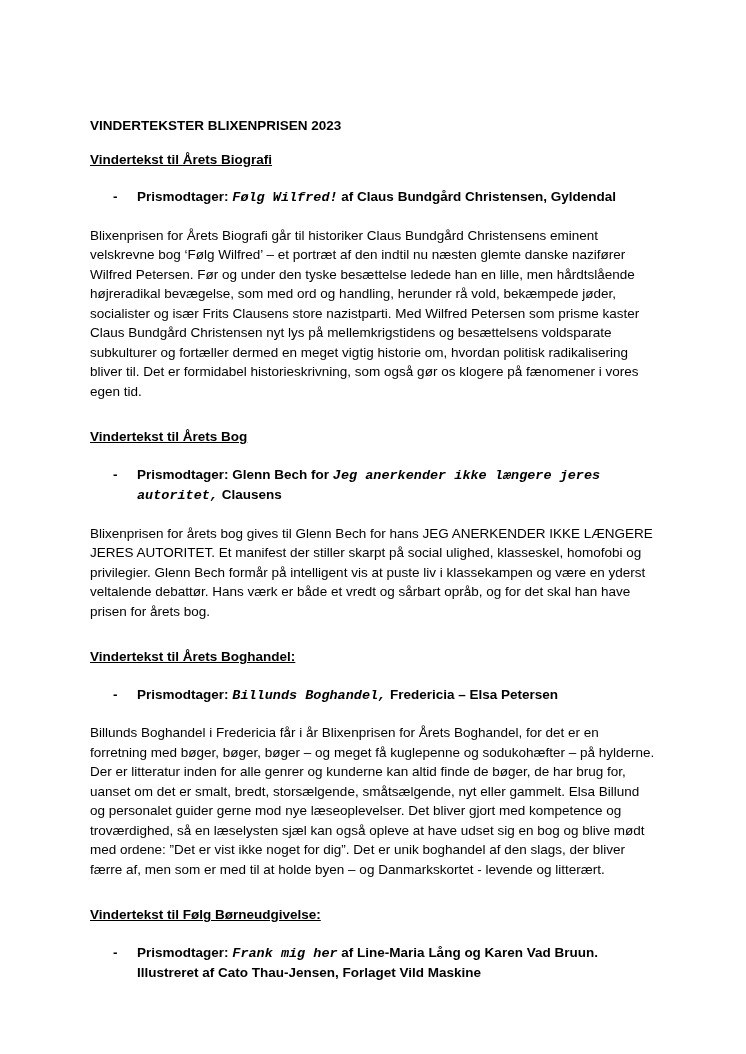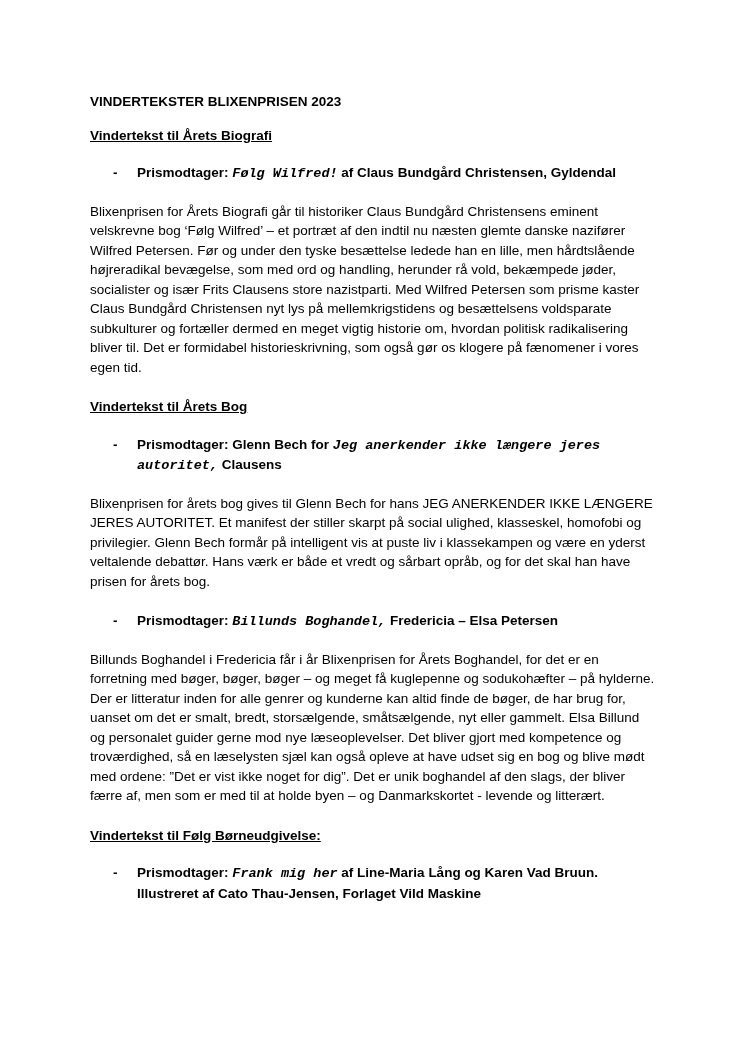--- a/index.html
+++ b/index.html
@@ -7,36 +7,36 @@
     padding: 0;
     background: #ffffff;
   }
   .page {
     position: relative;
     width: 746px;
     height: 1054px;
     margin: 0 auto;
     background: #ffffff;
     box-sizing: border-box;
-    padding: 92px 90px 0 90px;
+    padding: 116px 90px 0 90px;
     font-family: "Liberation Sans", "DejaVu Sans", sans-serif;
     font-size: 13.5px;
     line-height: 19.5px;
     color: #000000;
     overflow: hidden;
   }
   .doc-title {
     font-weight: bold;
     margin: 0 0 14px 0;
   }
   .section {
     margin: 0;
   }
   .section + .section {
-    margin-top: 20px;
+    margin-top: 26px;
   }
   .section-heading {
     font-weight: bold;
     margin: 0 0 18px 0;
     text-decoration: underline;
   }
   .bullet-item {
     display: flex;
     padding-left: 23px;
     font-weight: bold;
@@ -77,20 +77,21 @@
   <div class="section">
     <div class="section-heading">Vindertekst til Årets Bog</div>
     <div class="bullet-item">
       <span class="bullet-marker">-</span>
       <span class="bullet-text"><span>Prismodtager: Glenn Bech for </span><em>Jeg anerkender ikke længere jeres autoritet,</em><span> Clausens</span></span>
     </div>
     <p class="paragraph">Blixenprisen for årets bog gives til Glenn Bech for hans JEG ANERKENDER IKKE LÆNGERE JERES AUTORITET. Et manifest der stiller skarpt på social ulighed, klasseskel, homofobi og privilegier. Glenn Bech formår på intelligent vis at puste liv i klassekampen og være en yderst veltalende debattør. Hans værk er både et vredt og sårbart opråb, og for det skal han have prisen for årets bog.</p>
   </div>
 
   <div class="section">
+    <div class="section-heading">Vindertekst til Årets Boghandel:</div>
     <div class="bullet-item">
       <span class="bullet-marker">-</span>
       <span class="bullet-text"><span>Prismodtager: </span><em>Billunds Boghandel,</em><span> Fredericia – Elsa Petersen</span></span>
     </div>
     <p class="paragraph">Billunds Boghandel i Fredericia får i år Blixenprisen for Årets Boghandel, for det er en forretning med bøger, bøger, bøger – og meget få kuglepenne og sodukohæfter – på hylderne. Der er litteratur inden for alle genrer og kunderne kan altid finde de bøger, de har brug for, uanset om det er smalt, bredt, storsælgende, småtsælgende, nyt eller gammelt. Elsa Billund og personalet guider gerne mod nye læseoplevelser. Det bliver gjort med kompetence og troværdighed, så en læselysten sjæl kan også opleve at have udset sig en bog og blive mødt med ordene: ”Det er vist ikke noget for dig”. Det er unik boghandel af den slags, der bliver færre af, men som er med til at holde byen – og Danmarkskortet - levende og litterært.</p>
   </div>
 
   <div class="section">
     <div class="section-heading">Vindertekst til Følg Børneudgivelse:</div>
     <div class="bullet-item">

